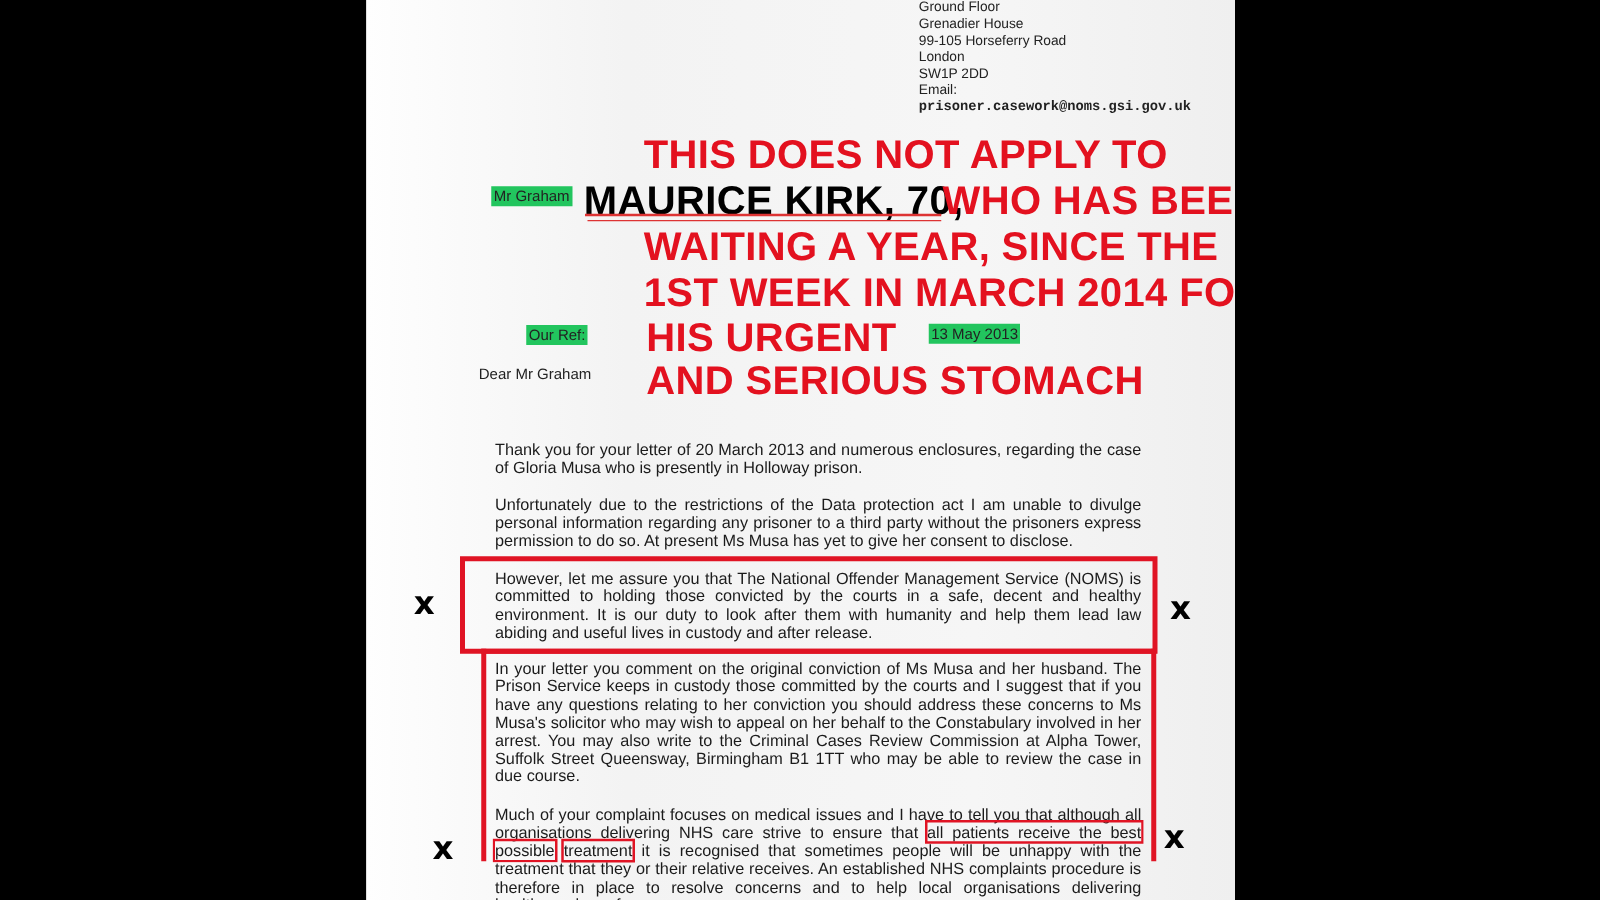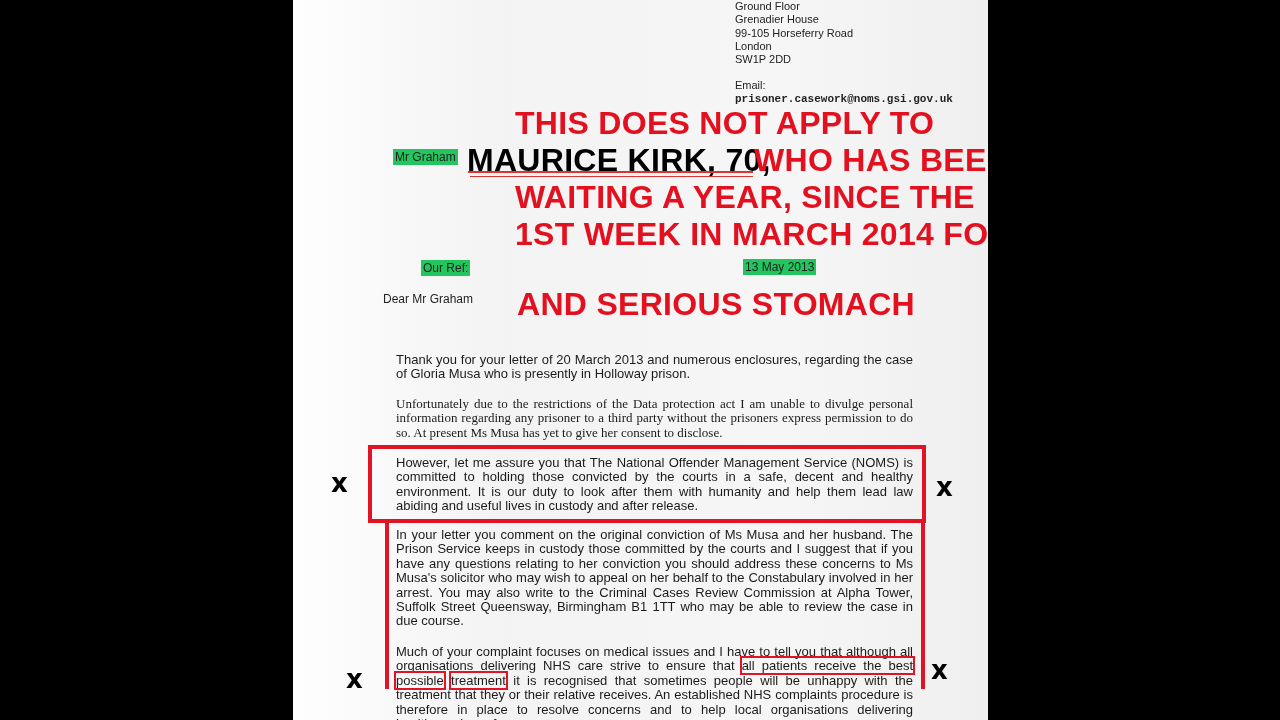--- a/index.html
+++ b/index.html
@@ -12,21 +12,21 @@
       background: #f7f7f7;
       overflow: hidden;
     }
     .page .shade {
       position: absolute; left: 0; top: 0; width: 100%; height: 100%;
       background: linear-gradient(90deg, #fefefe 0%, #f3f3f3 30%, #f6f6f6 70%, #efefef 100%);
     }
     .abs { position: absolute; }
     .addr { left: 442px; top: 0px; font-size: 11px; line-height: 13.3px; color: #222; }
     .addr div { white-space: nowrap; }
-    .addr .email-label { margin-top: 13px; }
+    .addr .email-label { }
     .addr .email { font-weight: bold; font-family: Liberation Mono, monospace; }
     .plain { font-size: 12px; color: #222; white-space: nowrap; }
     .grey-bg { background: #22c55e; padding: 1px 2px; }
     .red-caps {
       font-family: "Liberation Sans", sans-serif; font-weight: bold; color: #e3111f;
       font-size: 32px; letter-spacing: 0.3px; white-space: nowrap; line-height: 1;
     }
     .black-caps { color: #000; }
     .name-underline {
       position: absolute; left: 468px; top: 171px; width: 285px; height: 0;
@@ -68,27 +68,28 @@
   <div class="abs red-caps" style="left:222px; top:107px;">THIS DOES NOT APPLY TO</div>
 
   <div class="abs plain grey-bg" style="left:100px; top:149px;">Mr Graham</div>
   <div class="abs red-caps black-caps" style="left:174px; top:144px;">MAURICE KIRK, 70,</div>
   <div class="abs red-caps" style="left:461px; top:144px;">WHO HAS BEEN</div>
 
   <div class="abs red-caps" style="left:222px; top:181px;">WAITING A YEAR, SINCE THE</div>
   <div class="abs red-caps" style="left:222px; top:218px;">1ST WEEK IN MARCH 2014 FOR</div>
 
   <div class="abs plain grey-bg" style="left:100px; top:260px;margin-left:28px;">Our Ref:</div>
+  <div class="abs red-caps" style="left:224px; top:254px;">HIS URGENT</div>
   <div class="abs plain grey-bg" style="left:450px; top:259px;">13 May 2013</div>
 
   <div class="abs plain" style="left:90px; top:292px;">Dear Mr Graham</div>
   <div class="abs red-caps" style="left:224px; top:288px;">AND SERIOUS STOMACH</div>
 
   <div class="para" style="top:353px;">Thank you for your letter of 20 March 2013 and numerous enclosures, regarding the case of Gloria Musa who is presently in Holloway prison.</div>
-  <div class="para" style="top:397px;font-family:Liberation Serif, serif;">Unfortunately due to the restrictions of the Data protection act I am unable to divulge personal information regarding any prisoner to a third party without the prisoners express permission to do so. At present Ms Musa has yet to give her consent to disclose.</div>
+  <div class="para" style="top:397px;">Unfortunately due to the restrictions of the Data protection act I am unable to divulge personal information regarding any prisoner to a third party without the prisoners express permission to do so. At present Ms Musa has yet to give her consent to disclose.</div>
 
   <div class="box" style="left:75px; top:445px; width:558px; height:78px;"></div>
   <div class="para" style="top:456px;">However, let me assure you that The National Offender Management Service (NOMS) is committed to holding those convicted by the courts in a safe, decent and healthy environment. It is our duty to look after them with humanity and help them lead law abiding and useful lives in custody and after release.</div>
 
   <div class="box" style="left:92px; top:519px; width:540px; height:170px; border-bottom:none;"></div>
   <div class="para" style="top:528px;">In your letter you comment on the original conviction of Ms Musa and her husband. The Prison Service keeps in custody those committed by the courts and I suggest that if you have any questions relating to her conviction you should address these concerns to Ms Musa's solicitor who may wish to appeal on her behalf to the Constabulary involved in her arrest. You may also write to the Criminal Cases Review Commission at Alpha Tower, Suffolk Street Queensway, Birmingham B1 1TT who may be able to review the case in due course.</div>
 
   <div class="para" style="top:645px;">
     <span>Much of your complaint focuses on medical issues and I have to tell you that although all organisations delivering NHS care strive to ensure that </span><span class="hl">all patients receive the best possible</span>
     <span class="hl">treatment</span><span> it is recognised that sometimes people will be unhappy with the treatment that they or their relative receives.   An established NHS complaints procedure is therefore in place to resolve concerns and to help local organisations delivering healthcare learn from</span>

